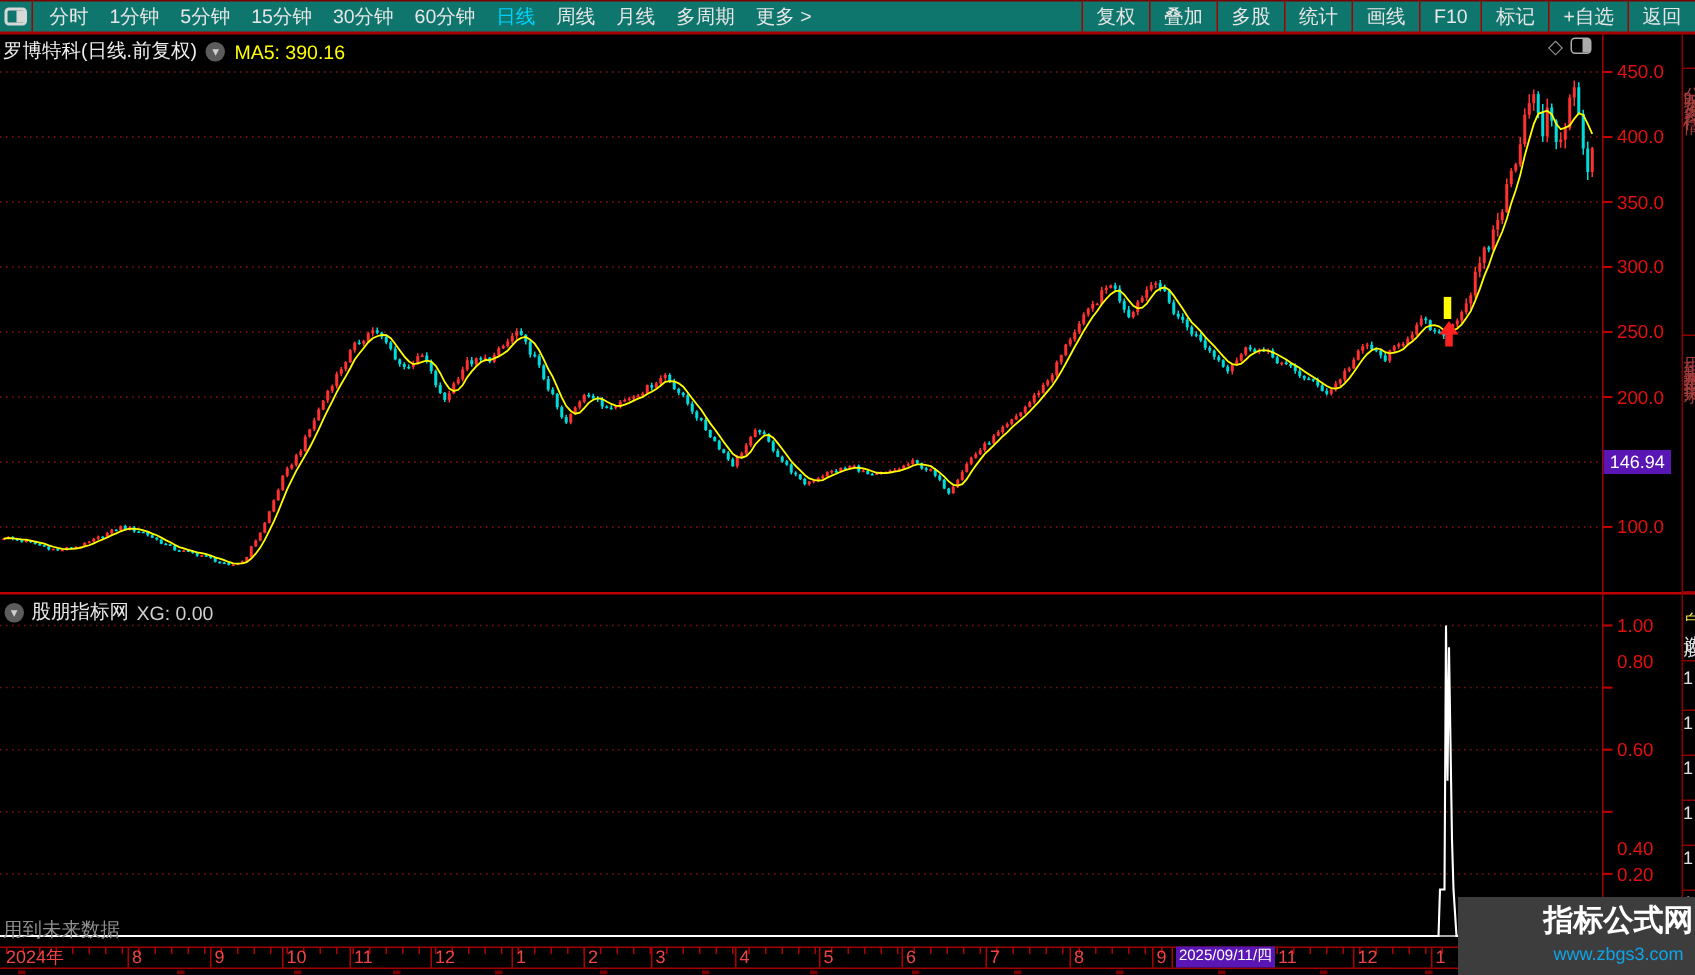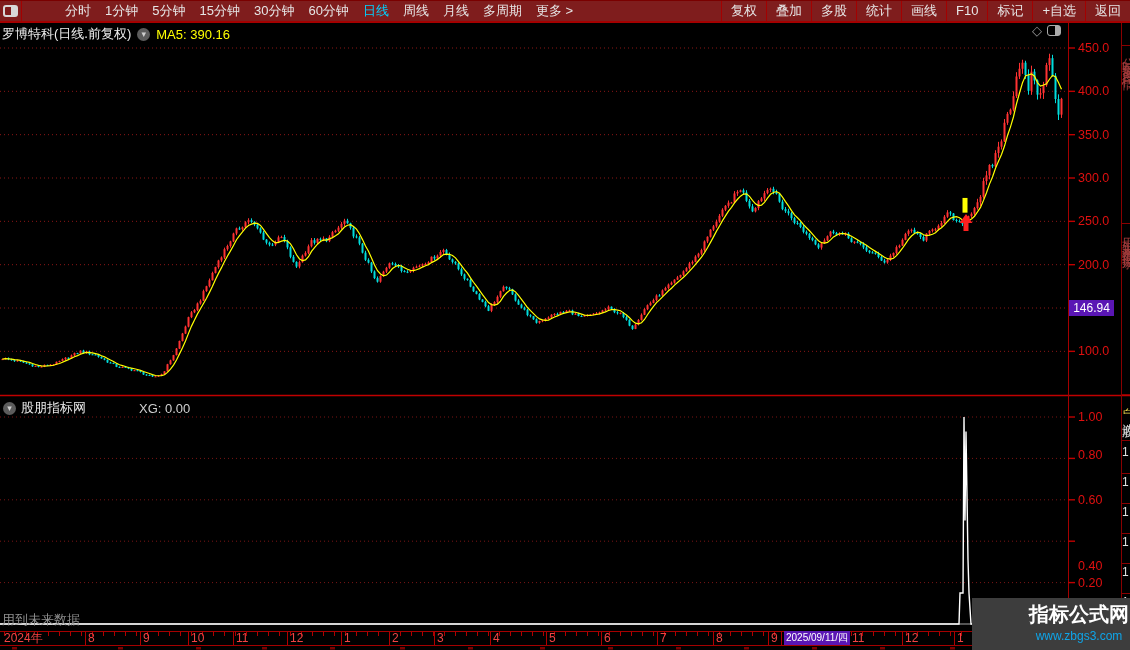--- a/index.html
+++ b/index.html
@@ -6,21 +6,21 @@
   body{width:1130px;height:650px;position:relative;overflow:hidden;
        font-family:"Liberation Sans","DejaVu Sans",sans-serif;
        -webkit-font-smoothing:none;}
   #stage{position:absolute;inset:0;width:1130px;height:650px;background:#000;}
   #plot{position:absolute;left:0;top:0;z-index:1;}
   .ov{position:absolute;z-index:2;}
 
   
   #toolbar{left:0;top:0;width:1130px;height:22px;display:flex;align-items:center;
            border-top:1px solid #7a0000;border-bottom:1px solid #a40000;box-sizing:border-box;
-           background:#7f1d1d;font-size:13px;color:#e6e6e6;z-index:3;gap:32px;}
+           background:#0f766e;font-size:13px;color:#e6e6e6;z-index:3;}
   #tb-iconbox{width:22px;height:100%;border-right:1px solid #a40000;display:flex;align-items:center;justify-content:center;box-sizing:border-box;}
   .winicon{width:15px;height:12px;border:2px solid #d8d8d8;border-radius:3px;position:relative;box-sizing:border-box;}
   .winicon::after{content:"";position:absolute;right:0;top:0;bottom:0;width:45%;background:#d8d8d8;}
   #tb-left{display:flex;height:100%;align-items:center;padding-left:4px;}
   #tb-left .tbi{padding:0 7px;line-height:20px;cursor:default;white-space:nowrap;}
   #tb-left .tbi.active{color:#00d2ff;}
   #tb-right{margin-left:auto;display:flex;height:100%;align-items:center;}
   #tb-right .tbi{padding:0 9px;height:100%;line-height:20px;border-left:1px solid #a40000;white-space:nowrap;display:flex;align-items:center;}
 
   
@@ -36,21 +36,21 @@
   .winicon2::after{content:"";position:absolute;right:0;top:0;bottom:0;width:45%;background:#ababab;}
 
   
   .axlab{position:absolute;left:1078px;color:#e01010;font-size:12.5px;line-height:14px;z-index:2;}
   #hl-price{left:1069px;top:300px;width:45px;height:16px;background:#5a16b4;color:#ffffff;
             font-size:12px;line-height:16px;text-align:center;}
 
   
   #sub-header{left:3px;top:399px;display:flex;align-items:center;gap:5px;font-size:13px;}
   #sub-name{color:#e8e8e8;}
-  #sub-value{color:#cfcfcf;margin-left:48px;}
+  #sub-value{color:#cfcfcf;}
 
   #footer-note{left:2px;top:611px;color:#8f8f8f;font-size:13px;}
 
   
   .mon{position:absolute;top:632px;color:#ef4444;font-size:12px;line-height:13px;z-index:2;white-space:nowrap;}
   #hl-date{position:absolute;top:631px;left:784px;width:66px;height:14px;background:#5a16b4;color:#ffffff;
            font-size:10px;line-height:14px;text-align:center;z-index:2;white-space:nowrap;}
 
   
   #watermark{left:972px;top:598px;width:158px;height:52px;background:#3d3d3d;z-index:4;
@@ -998,21 +998,21 @@
     </div>
   <div id="hl-price" class="ov">146.94</div>
 
   <div id="sub-header" class="ov">
     <span class="chev-circle">▾</span>
     <span id="sub-name">股朋指标网</span>
     <span id="sub-value">XG: 0.00</span>
   </div>
   <div id="sub-axis">
       <div class="axlab" style="top: 410px;">1.00</div>
-      <div class="axlab" style="top: 448px;">0.80</div>
+      <div class="axlab" style="top: 434px;">0.80</div>
       <div class="axlab" style="top: 492.8px;">0.60</div>
       <div class="axlab" style="top: 559px;">0.40</div>
       <div class="axlab" style="top: 575.6px;">0.20</div>
     </div>
 
   <div id="footer-note" class="ov">用到未来数据</div>
 
   <div id="timeline">
       <div class="mon" style="left: 4px;">2024年</div>
       <div class="mon" style="left: 88px;">8</div>

